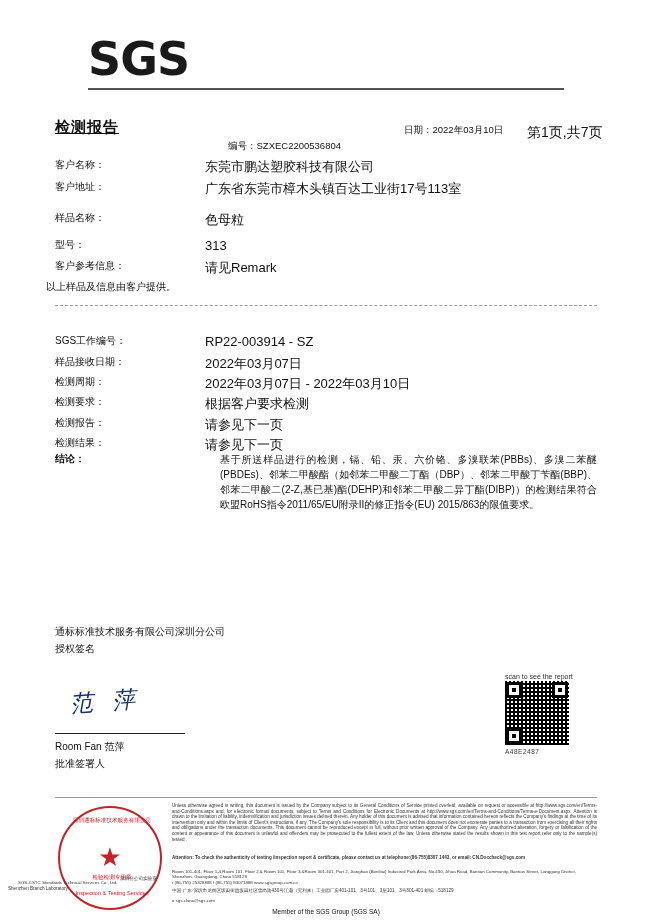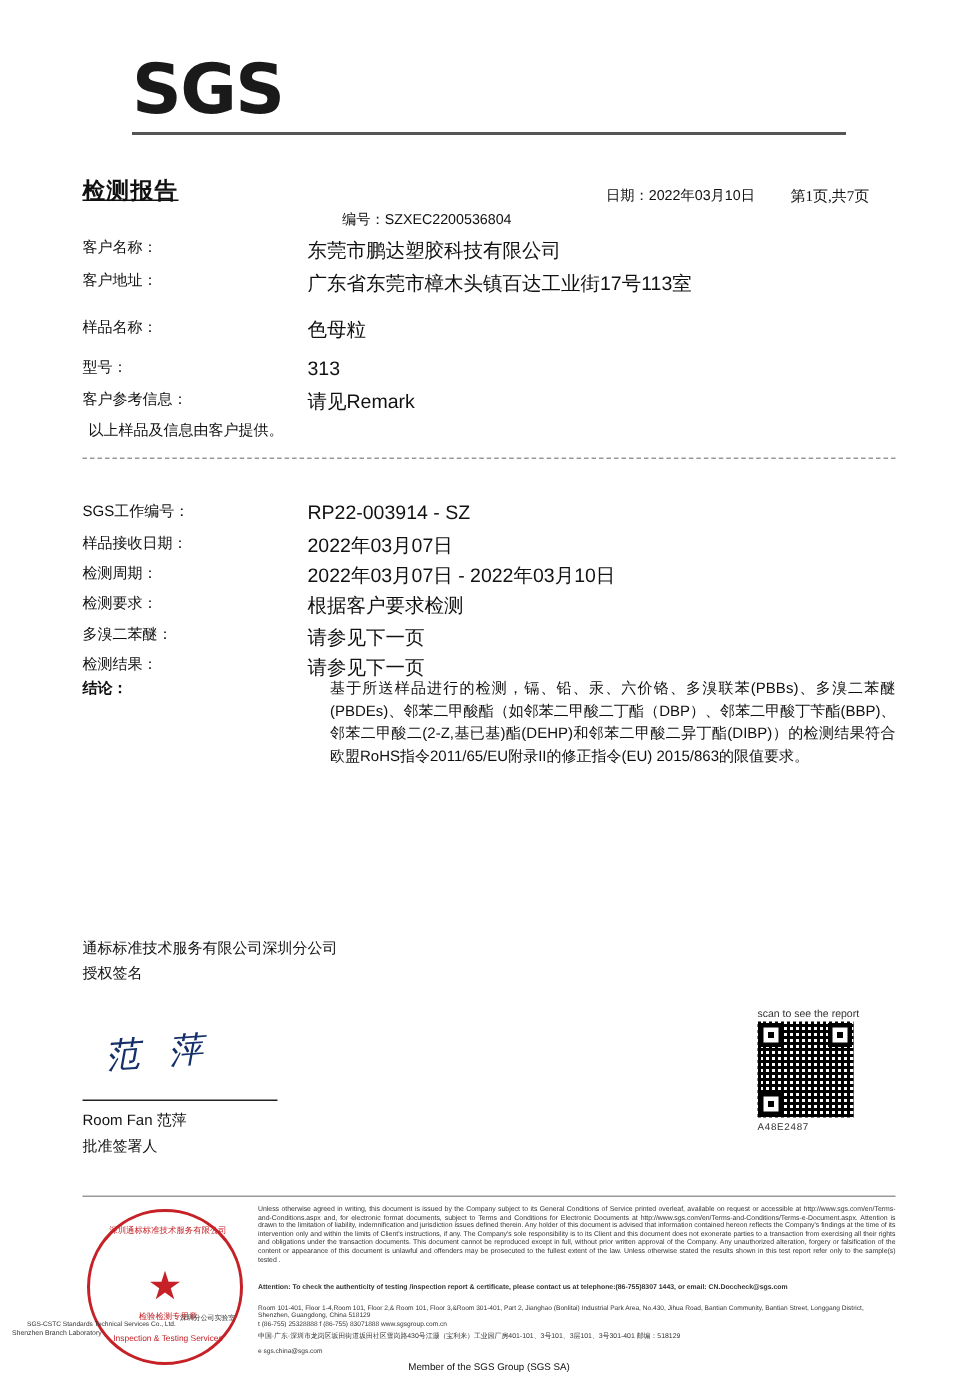--- a/index.html
+++ b/index.html
@@ -62,23 +62,22 @@
     position: absolute;
     left: 404px;
     top: 124px;
     font-size: 9.5px;
     color: #111;
   }
   .report-pages {
     position: absolute;
     left: 527px;
     top: 124px;
-    font-size: 10px;
-    color: #111;
-    font-family: Liberation Serif, serif;
+    font-size: 14px;
+    color: #111;
   }
 
   
   .field {
     position: absolute;
     font-size: 10px;
     color: #111;
   }
   .field .lab {
     position: absolute;
@@ -92,21 +91,21 @@
     position: absolute;
     left: 150px;
     top: 0;
     font-size: 13px;
     color: #111;
     width: 400px;
   }
 
   .note {
     position: absolute;
-    left: 59px;
+    left: 46px;
     font-size: 10px;
     color: #111;
   }
 
   .divider {
     position: absolute;
     left: 55px;
     width: 542px;
     border-top: 1px dashed #999;
     height: 0;
@@ -388,21 +387,21 @@
   </div>
   <div class="field" style="left:55px; top:375px; width:542px;">
     <span class="lab">检测周期：</span>
     <span class="val">2022年03月07日 - 2022年03月10日</span>
   </div>
   <div class="field" style="left:55px; top:395px; width:542px;">
     <span class="lab">检测要求：</span>
     <span class="val">根据客户要求检测</span>
   </div>
   <div class="field" style="left:55px; top:416px; width:542px;">
-    <span class="lab">多溴二苯醚：</span>
+    <span class="lab">检测报告：</span>
     <span class="val">请参见下一页</span>
   </div>
   <div class="field" style="left:55px; top:436px; width:542px;">
     <span class="lab">检测结果：</span>
     <span class="val">请参见下一页</span>
   </div>
 
   <div class="concl-label">结论：</div>
   <div class="concl-text">基于所送样品进行的检测，镉、铅、汞、六价铬、多溴联苯(PBBs)、多溴二苯醚(PBDEs)、邻苯二甲酸酯（如邻苯二甲酸二丁酯（DBP）、邻苯二甲酸丁苄酯(BBP)、邻苯二甲酸二(2-Z,基已基)酯(DEHP)和邻苯二甲酸二异丁酯(DIBP)）的检测结果符合欧盟RoHS指令2011/65/EU附录II的修正指令(EU) 2015/863的限值要求。</div>
 

